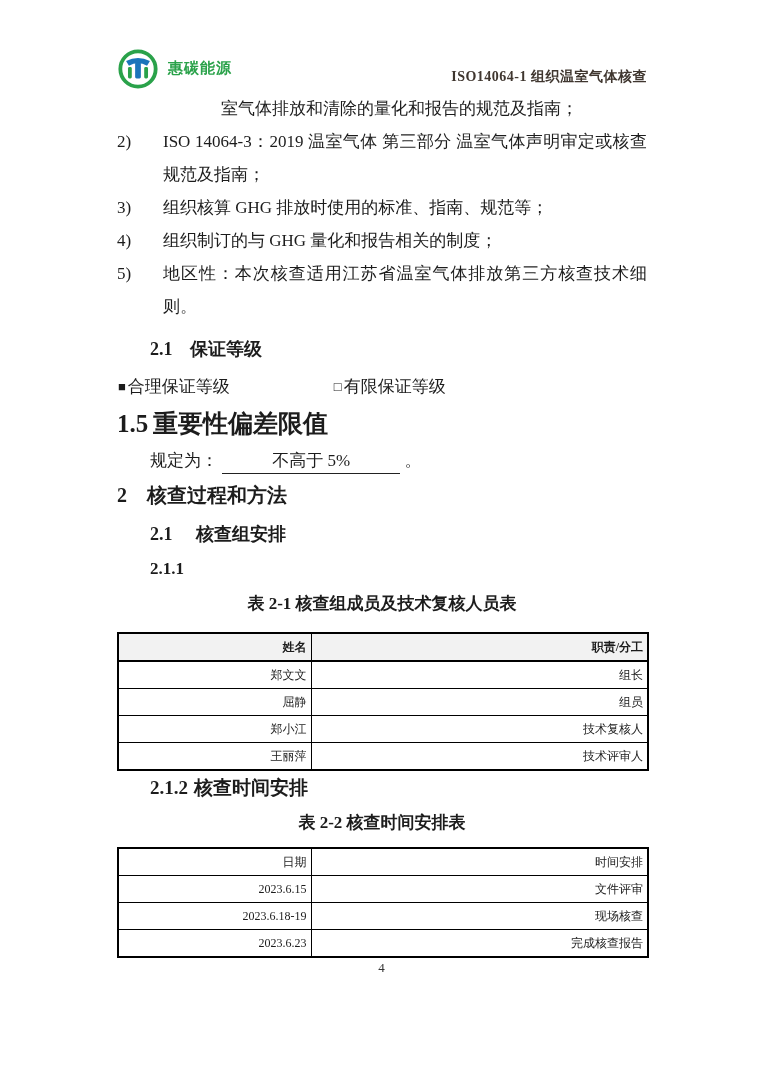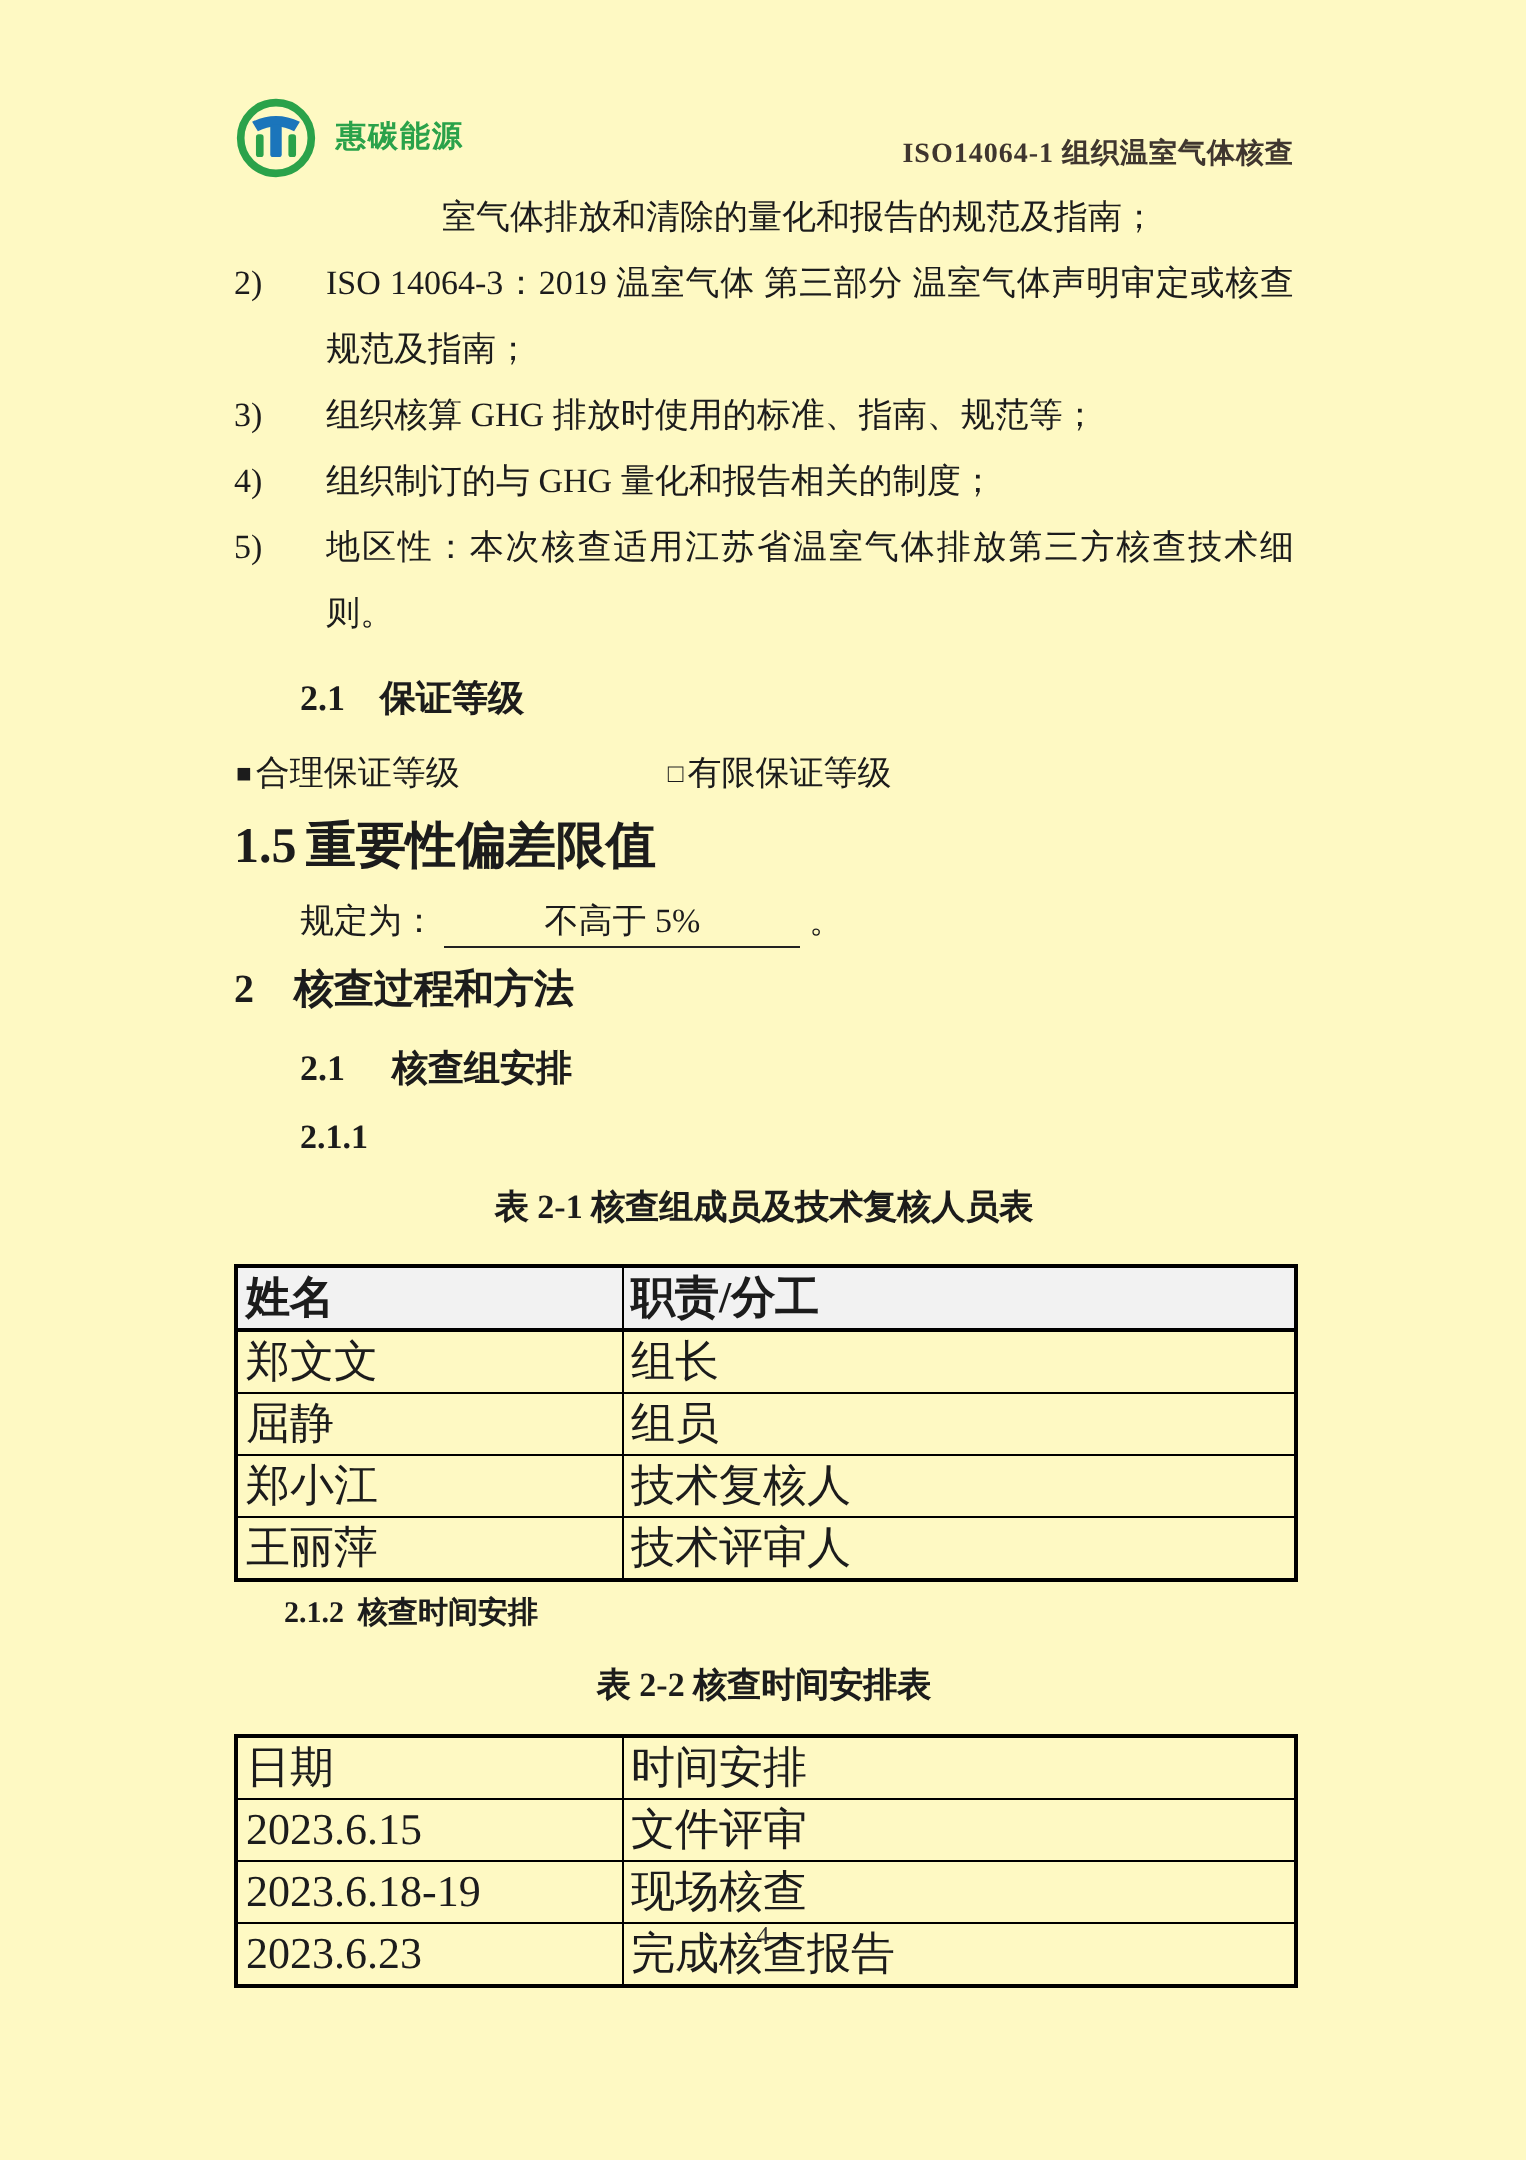--- a/index.html
+++ b/index.html
@@ -1,20 +1,20 @@
 <!DOCTYPE html>
 <html><head>
 <meta charset="utf-8">
 <style>
   html,body{margin:0;padding:0;background:#e8e8e8;}
   .page{
     position:relative;
     width:763px;height:1080px;
     margin:0 auto;
-    background:#fef9c3;
+    background:#ffffff;
     font-family:"Liberation Serif","DejaVu Serif",serif;
     color:#1c1c1c;
     overflow:hidden;
   }
   .content{position:absolute;left:117px;top:48px;width:530px;}
 
   
   .hdr{display:flex;justify-content:space-between;align-items:flex-end;height:42px;}
   .brand{display:flex;align-items:center;gap:9px;}
   .brand-name{font-family:"Liberation Sans","DejaVu Sans",sans-serif;font-weight:bold;font-size:15px;letter-spacing:1px;color:#2aa24a;padding-bottom:2px;}
@@ -34,38 +34,38 @@
   .h14{font-size:18px;margin:10px 0 0 33px;}
   .h14 .hnum{width:40px;}
   .h15{font-size:25px;margin:4px 0 0 0;}
   .h15 .hnum{width:36px;}
   .h2x{font-size:20px;margin:2px 0 0 0;}
   .h2x .hnum{width:30px;}
   .h21{font-size:18px;margin:6px 0 0 33px;}
   .h21 .hnum{width:46px;}
   .h211{font-size:17px;margin:1px 0 0 33px;}
   .h211 .hnum{width:44px;}
-  .h212{font-size:15px;margin:0 0 0 18px;text-align:center;}
+  .h212{font-size:19px;margin:0 0 0 33px;}
   .h212 .hnum{width:44px;}
 
   
   .chkline{display:flex;gap:104px;font-size:17px;line-height:33px;margin:4px 0 0 1px;}
   .chk{display:flex;align-items:center;}
   .chk .box{font-size:13px;line-height:1;margin-right:2px;}
 
   
   .fillline{font-size:17px;line-height:33px;margin:4px 0 0 33px;}
   .uline{display:inline-block;width:178px;border-bottom:1.5px solid #222;text-align:center;line-height:24px;}
 
   
   .tcap{text-align:center;font-weight:bold;font-size:17px;line-height:33px;margin:2px 0 0 0;}
 
   
   table.doc{border-collapse:collapse;width:530px;table-layout:fixed;border:2px solid #000;}
-  table.doc td,table.doc th{border:1px solid #000;text-align:left;font-size:22px;height:26px;padding:0 4px;font-weight:normal;}
+  table.doc td,table.doc th{border:1px solid #000;text-align:right;font-size:12px;height:26px;padding:0 4px;font-weight:normal;}
   table.t1{margin-top:12px;}
   table.t2{margin-top:8px;}
   table.t1 th{font-weight:bold;background:#f2f2f2;border-bottom:2px solid #000;}
   col.c1{width:193px;} col.c2{width:337px;}
 
   .pagenum{position:absolute;left:0;right:0;top:960px;text-align:center;font-size:13px;color:#333;}
 </style>
 </head>
 <body>
 

